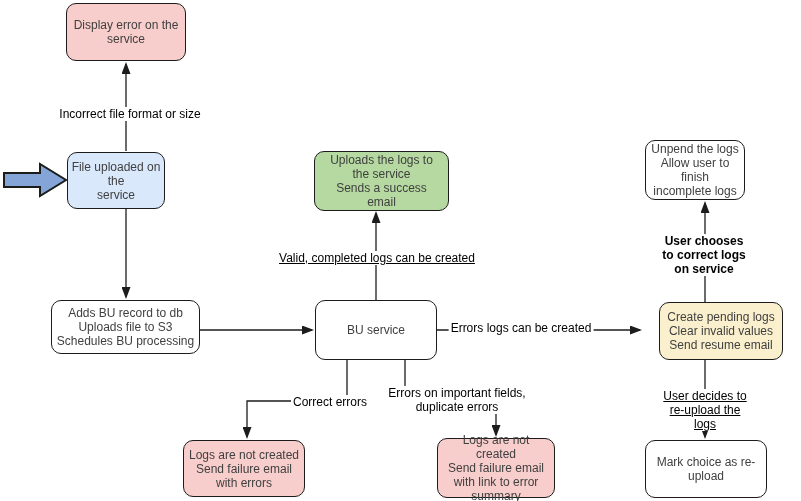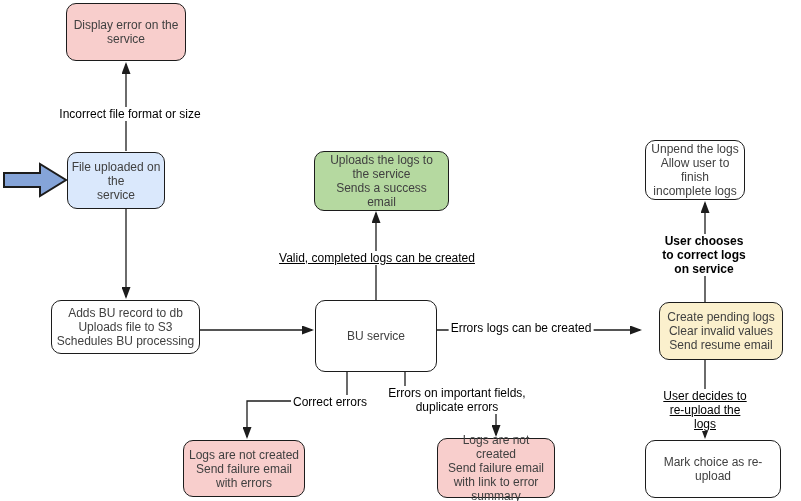--- a/index.html
+++ b/index.html
@@ -68,31 +68,31 @@
 
   <div class="node" style="left: 51px; top: 300px; width: 149px; height: 54px; background: rgb(255, 255, 255);">Adds BU record to db
 Uploads file to S3
 Schedules BU processing</div>
 
   <div class="node" style="left: 314px; top: 151px; width: 135px; height: 60px; background: rgb(181, 217, 160);">Uploads the logs to
 the service
 Sends a success
 email</div>
 
-  <div class="node" style="left: 315px; top: 300px; width: 122px; height: 72px; background: rgb(255, 255, 255);">BU service</div>
+  <div class="node" style="left: 315px; top: 300px; width: 122px; height: 60px; background: rgb(255, 255, 255);">BU service</div>
 
   <div class="node" style="left: 643px; top: 302px; width: 124px; height: 58px; background: rgb(251, 240, 205); margin-left: 16px;">Create pending logs
 Clear invalid values
 Send resume email</div>
 
   <div class="node" style="left: 645px; top: 140px; width: 100px; height: 60px; background: rgb(255, 255, 255);">Unpend the logs
 Allow user to finish
 incomplete logs</div>
 
-  <div class="node" style="left: 645px; top: 440px; width: 136px; height: 58px; background: rgb(255, 255, 255);">Mark choice as re-
+  <div class="node" style="left: 645px; top: 440px; width: 122px; height: 58px; background: rgb(255, 255, 255);">Mark choice as re-
 upload</div>
 
   <div class="node" style="left: 183px; top: 440px; width: 122px; height: 57px; background: rgb(248, 206, 204);">Logs are not created
 Send failure email
 with errors</div>
 
   <div class="node" style="left: 437px; top: 438px; width: 118px; height: 60px; background: rgb(248, 206, 204);">Logs are not created
 Send failure email
 with link to error
 summary</div>

